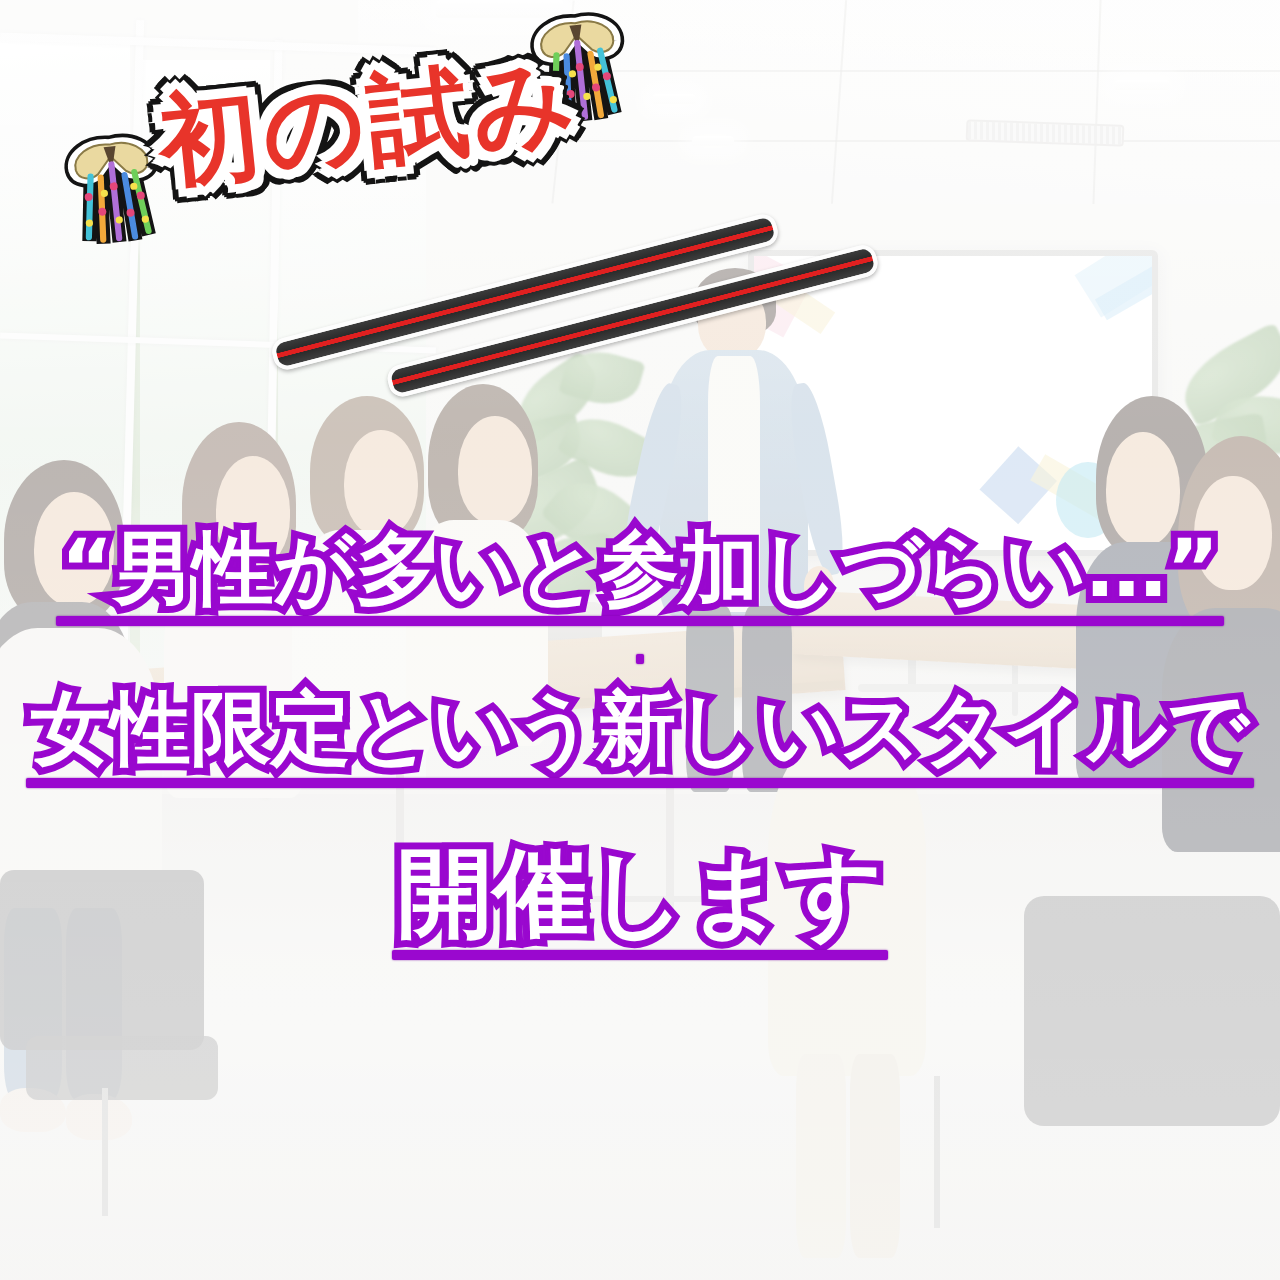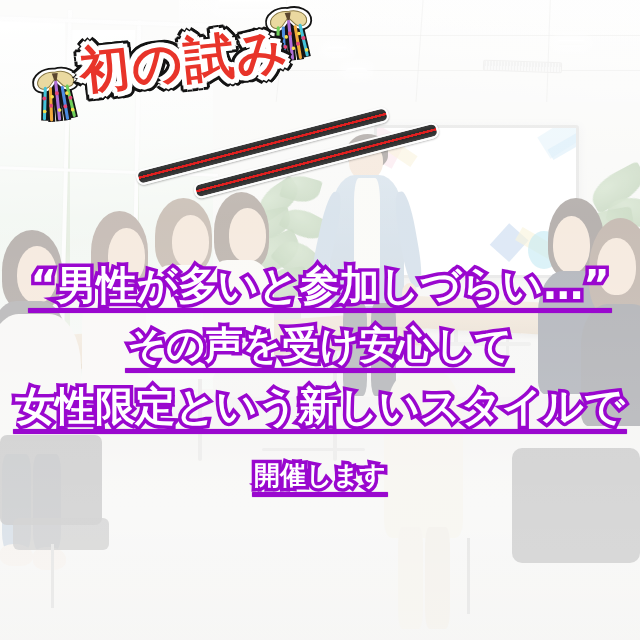--- a/index.html
+++ b/index.html
@@ -196,21 +196,21 @@
   }
   .hl-underline{
     position:absolute;left:0;right:0;bottom:0;
     height:5px;background:#9a08cf;border-radius:1px;
     box-shadow:0 0 1px rgba(120,0,165,.8);
   }
   .r1 .hl-text{font-size:40px;}
   .r2 .hl-text{font-size:38px;}
   .r3 .hl-text{font-size:38px;}
   .r4 .hl-text{font-size:40px;}
-  .r5 .hl-text{font-size:26px;}
+  .r5 .hl-text{font-size:48px;}
 
   .r1{margin-bottom:4px;text-align:center;}
   .r2{margin-bottom:4px;}
   .r3{margin-bottom:4px;}
   .r4{margin-bottom:20px;}
 </style>
 </head>
 <body>
 
 <div id="stage">
@@ -436,21 +436,20 @@
     <div class="bar b1"></div>
     <div class="bar b2"></div>
   </div>
 
   <div class="headline">
     <div class="hl-row r1">
       <span class="hl-text">“男性が多いと参加しづらい…”</span>
       <span class="hl-underline"></span>
     </div>
     <div class="hl-row r2">
-      <span class="hl-text">その声を受け安心して</span>
       <span class="hl-underline"></span>
     </div>
     <div class="hl-row r4">
       <span class="hl-text">女性限定という新しいスタイルで</span>
       <span class="hl-underline"></span>
     </div>
     <div class="hl-row r5">
       <span class="hl-text">開催します</span>
       <span class="hl-underline"></span>
     </div>

